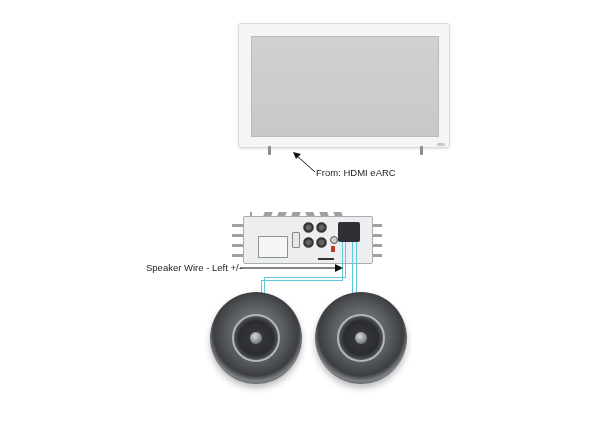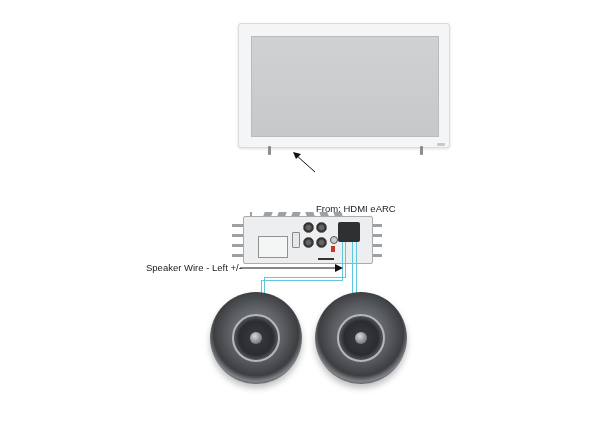--- a/index.html
+++ b/index.html
@@ -32,21 +32,21 @@
   <div class="abs tv-screen"></div>
 </div>
 <div class="abs tv-foot" style="left:268px;"></div>
 <div class="abs tv-foot" style="left:420px;"></div>
 <div class="abs tv-btn"></div>
 
 <svg class="abs" style="left:290px;top:150px;" width="30" height="26">
   <line x1="25" y1="22" x2="6" y2="5" stroke="#111" stroke-width="1"></line>
   <polygon points="3,2 11,4 6,9" fill="#111"></polygon>
 </svg>
-<div class="abs label" style="left:316px;top:167px;margin-top:36px;">From: HDMI eARC</div>
+<div class="abs label" style="left:316px;top:167px;">From: HDMI eARC</div>
 
 <div class="abs fins">
   <div class="fin" style="left:18px;top:0;width:2px;height:5px;"></div>
   <div class="fin" style="left:32px;top:0;width:8px;height:4px;transform:skewX(-20deg);"></div>
   <div class="fin" style="left:46px;top:0;width:8px;height:4px;transform:skewX(-20deg);"></div>
   <div class="fin" style="left:60px;top:0;width:8px;height:4px;transform:skewX(-20deg);"></div>
   <div class="fin" style="left:74px;top:0;width:8px;height:4px;transform:skewX(20deg);"></div>
   <div class="fin" style="left:88px;top:0;width:8px;height:4px;transform:skewX(20deg);"></div>
   <div class="fin" style="left:102px;top:0;width:8px;height:4px;transform:skewX(20deg);"></div>
   <div class="fin" style="left:0;top:12px;width:11px;height:3px;"></div>

